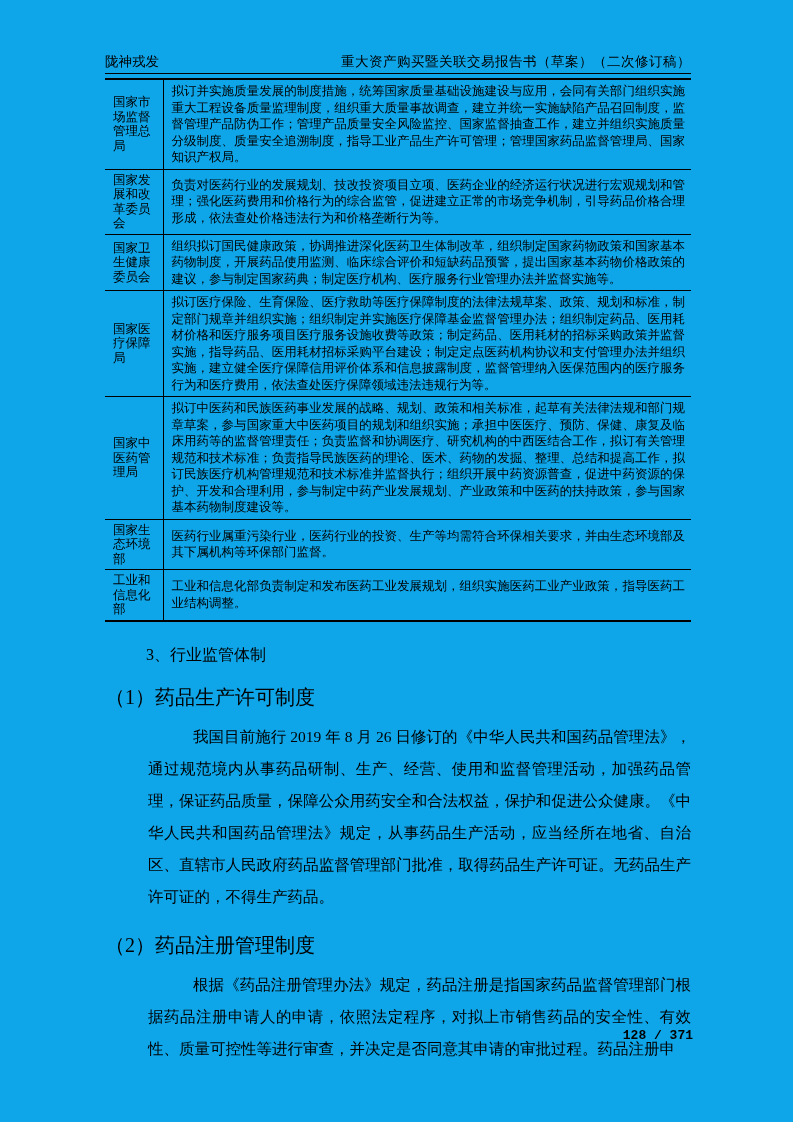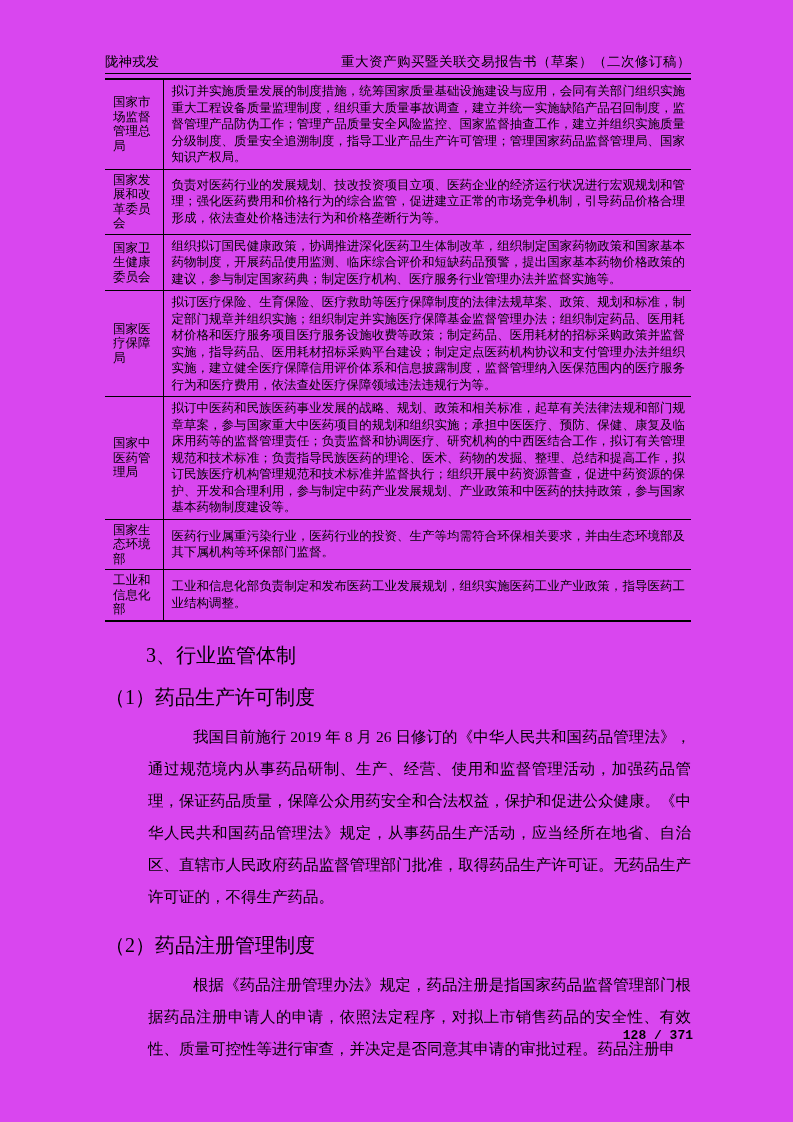--- a/index.html
+++ b/index.html
@@ -9,21 +9,21 @@
     color: #000000;
     width: 793px;
     height: 1122px;
     position: relative;
     overflow: hidden;
   }
   .page {
     position: absolute;
     top: 0; left: 0;
     width: 793px; height: 1122px;
-    background: #d946ef;
+    background: #0ea5e9;
   }
   .content {
     position: absolute;
     left: 105px;
     width: 586px;
     top: 0;
   }
   
   .hdr {
     padding-top: 53px;
@@ -59,21 +59,21 @@
     vertical-align: middle;
     font-size: 12.5px;
     line-height: 16.5px;
     padding: 3px 6px 3px 8px;
     text-align: justify;
     text-justify: inter-ideograph;
     word-break: break-all;
   }
   
   .h-sec {
-    font-size: 20px;
+    font-size: 16px;
     font-weight: normal;
     margin-top: 23px;
     margin-left: 41px;
     line-height: 20px;
   }
   .h-sub {
     font-size: 20px;
     font-weight: normal;
     margin-top: 22px;
     line-height: 20px;

